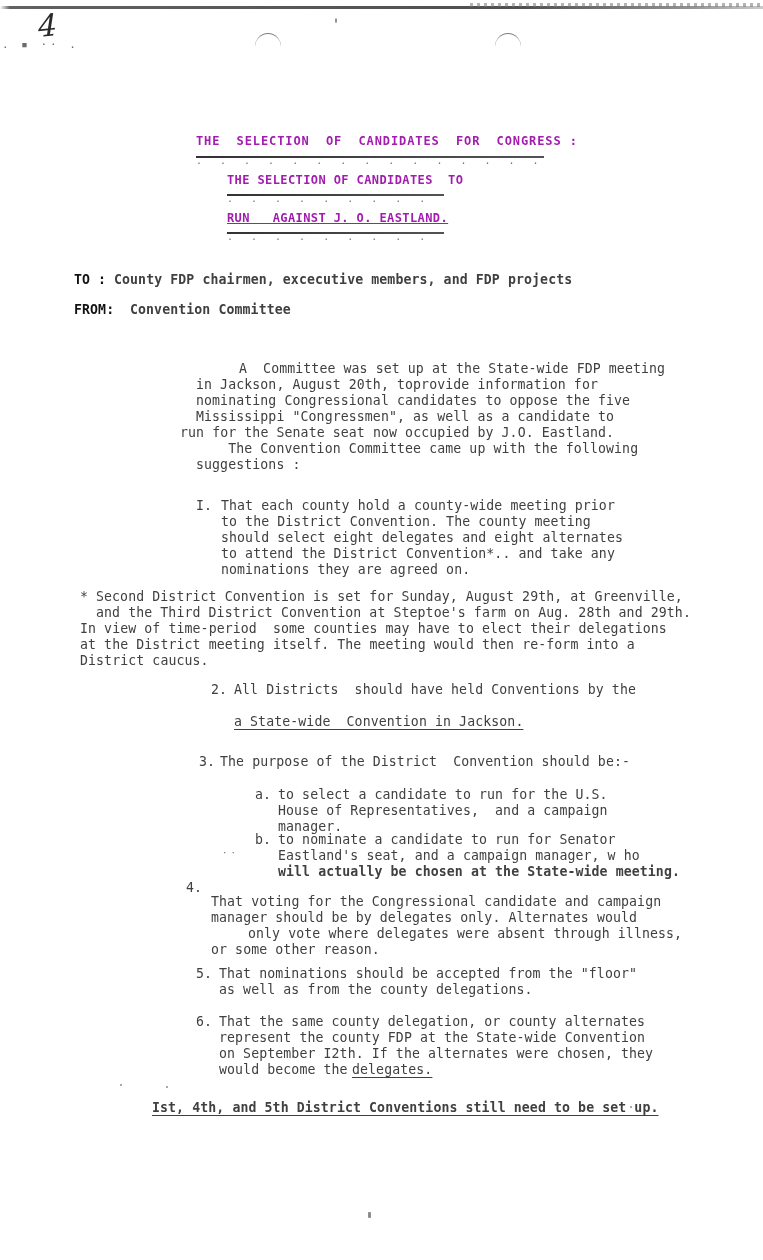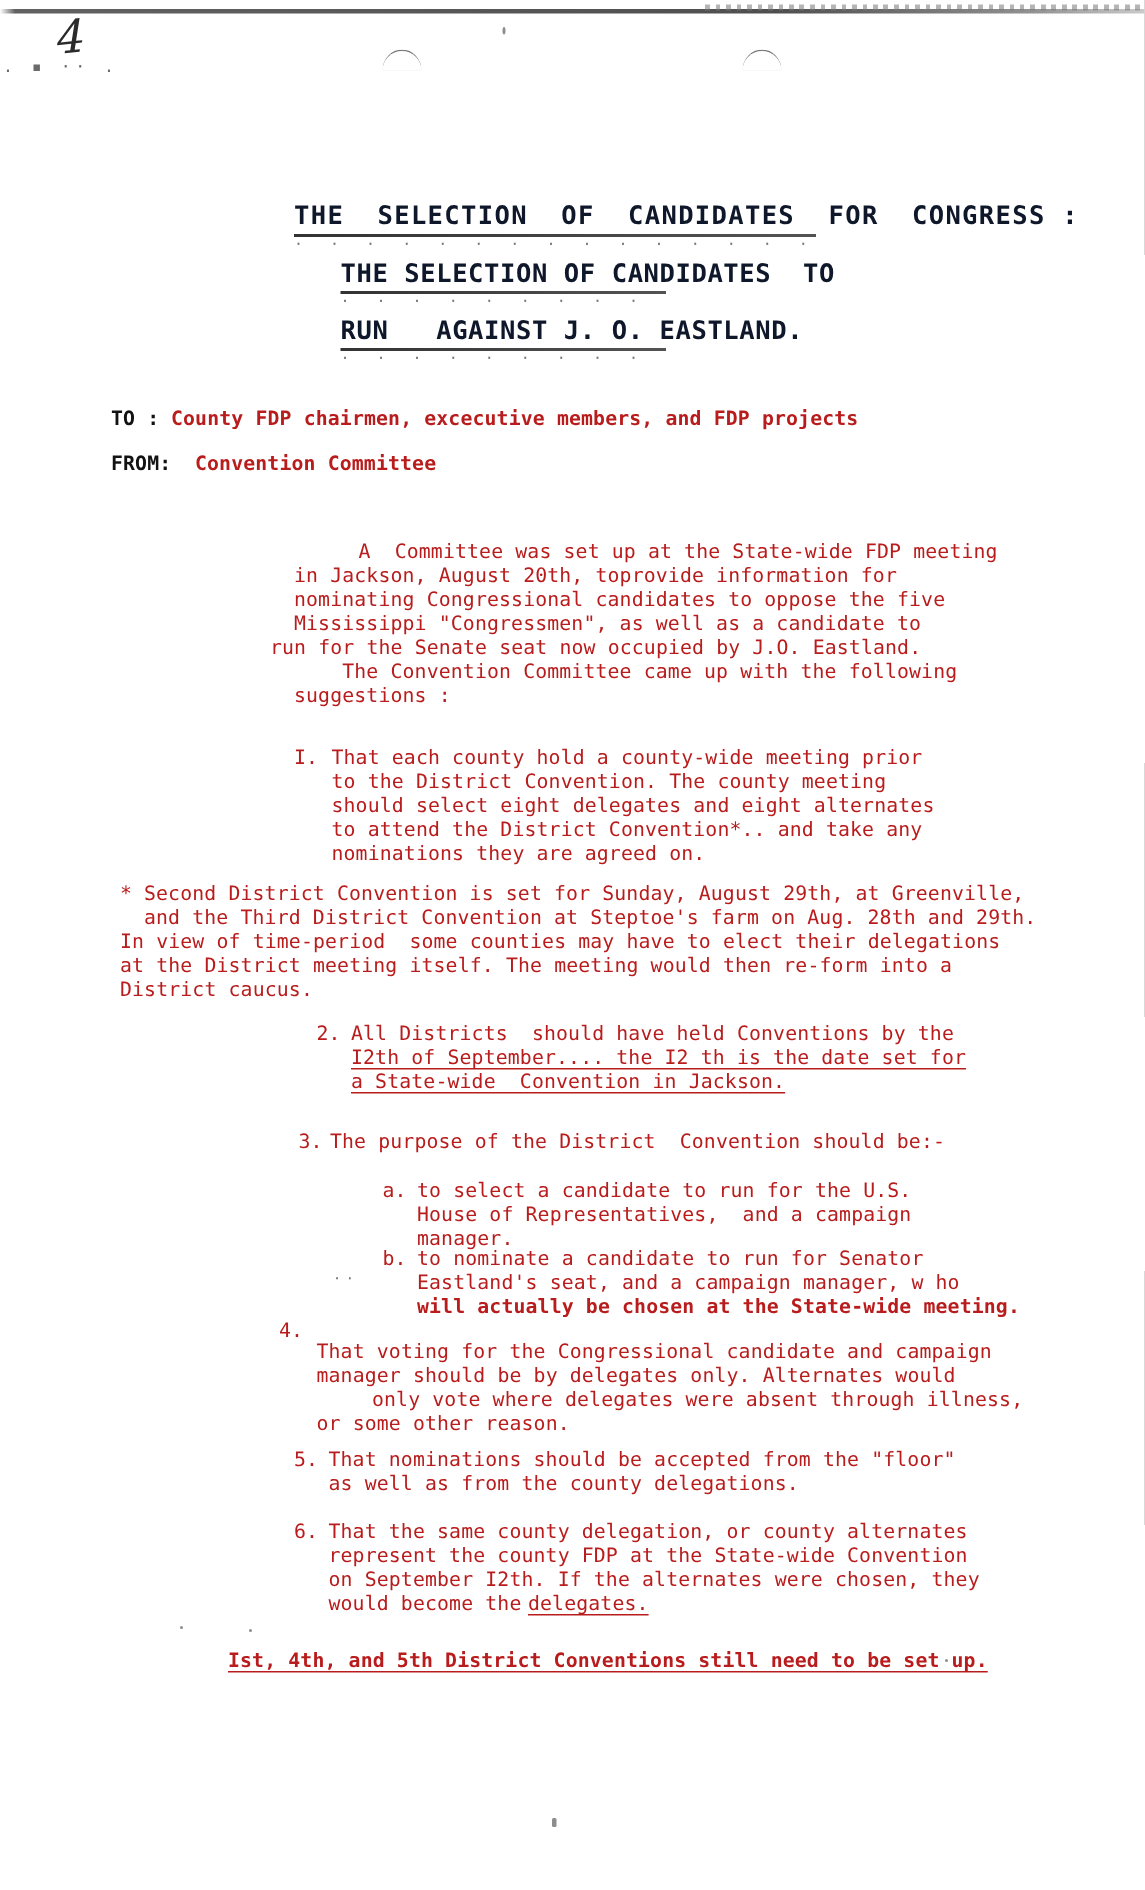--- a/index.html
+++ b/index.html
@@ -60,30 +60,30 @@
     border-radius: 50% 50% 0 0 / 100% 100% 0 0;
     opacity: 0.8;
   }
   
   .typed {
     position: absolute;
     white-space: pre;
     font-size: 13.2px;
     line-height: 19.6px;
     letter-spacing: 0.1px;
-    color: #b91c1c;
+    color: #404040;
   }
   .typed.bold { font-weight: bold; color: #121212; }
   .title-line {
     position: absolute;
-    font-size: 17px;
+    font-size: 12px;
     letter-spacing: 0.9px;
     white-space: pre;
     font-weight: bold;
-    color: #0f172a;
+    color: #a21caf;
   }
   .rule {
     position: absolute;
     height: 2px;
     background: linear-gradient(to right,
       rgba(40,40,40,0.95), rgba(30,30,30,0.85) 40%,
       rgba(55,55,55,0.9) 70%, rgba(40,40,40,0.8));
   }
   .dotrule {
     position: absolute;
@@ -119,21 +119,21 @@
   <div class="speck" style="left:335px; top:18px; width:2px; height:5px;"></div>
 
   <div class="title-line" style="left:196px; top:134px;">THE  SELECTION  OF  CANDIDATES  FOR  CONGRESS :</div>
   <div class="rule" style="left:196px; top:156px; width:348px;"></div>
   <div class="dotrule" style="left:196px; top:161px; width:348px;">· · ·   ·   · ·     · ·    ·   ·   ·   ·    · ·  ·</div>
 
   <div class="title-line" style="left:227px; top:173px; letter-spacing:0.4px;">THE SELECTION OF CANDIDATES  TO</div>
   <div class="rule" style="left:227px; top:194px; width:217px;"></div>
   <div class="dotrule" style="left:227px; top:199px; width:217px;">· · · ·     ·     ·       · ·  ·</div>
 
-  <div class="title-line" style="left:227px; top:211px; letter-spacing:0.4px;">RUN   AGAINST J. O. EASTLAND.</div>
+  <div class="title-line" style="left:227px; top:211px; letter-spacing:0.4px;text-decoration:underline;">RUN   AGAINST J. O. EASTLAND.</div>
   <div class="rule" style="left:227px; top:232px; width:217px;"></div>
   <div class="dotrule" style="left:227px; top:237px; width:217px;">· · · · · · ·   · ·   ·   · · · ·  ·</div>
 
   <div class="typed bold" style="left:74px; top:270px;">TO :</div>
   <div class="typed" style="left:114px; top:270px; font-weight:bold;">County FDP chairmen, excecutive members, and FDP projects</div>
 
   <div class="typed bold" style="left:74px; top:300px;">FROM:</div>
   <div class="typed" style="left:130px; top:300px; font-weight:bold;text-align:center;">Convention Committee</div>
 
   <div class="typed" style="left:196px; top:359px;margin-left:43px;">A  Committee was set up at the State-wide FDP meeting</div>
@@ -153,21 +153,20 @@
 
   <div class="typed" style="left:80px; top:587px;">*</div>
   <div class="typed" style="left:96px; top:587px;">Second District Convention is set for Sunday, August 29th, at Greenville,</div>
   <div class="typed" style="left:96px; top:603px;">and the Third District Convention at Steptoe's farm on Aug. 28th and 29th.</div>
   <div class="typed" style="left:80px; top:619px;">In view of time-period  some counties may have to elect their delegations</div>
   <div class="typed" style="left:80px; top:635px;">at the District meeting itself. The meeting would then re-form into a</div>
   <div class="typed" style="left:80px; top:651px;">District caucus.</div>
 
   <div class="typed" style="left:211px; top:680px;">2.</div>
   <div class="typed" style="left:234px; top:680px;">All Districts  should have held Conventions by the</div>
-  <div class="typed u" style="left:234px; top:696px;">I2th of September.... the I2 th is the date set for</div>
   <div class="typed u" style="left:234px; top:712px;">a State-wide  Convention in Jackson.</div>
 
   <div class="typed" style="left:199px; top:752px;">3.</div>
   <div class="typed" style="left:220px; top:752px;">The purpose of the District  Convention should be:-</div>
 
   <div class="typed" style="left:255px; top:785px;">a.</div>
   <div class="typed" style="left:278px; top:785px;">to select a candidate to run for the U.S.</div>
   <div class="typed" style="left:278px; top:801px;">House of Representatives,  and a campaign</div>
   <div class="typed" style="left:278px; top:817px;">manager.</div>
 

